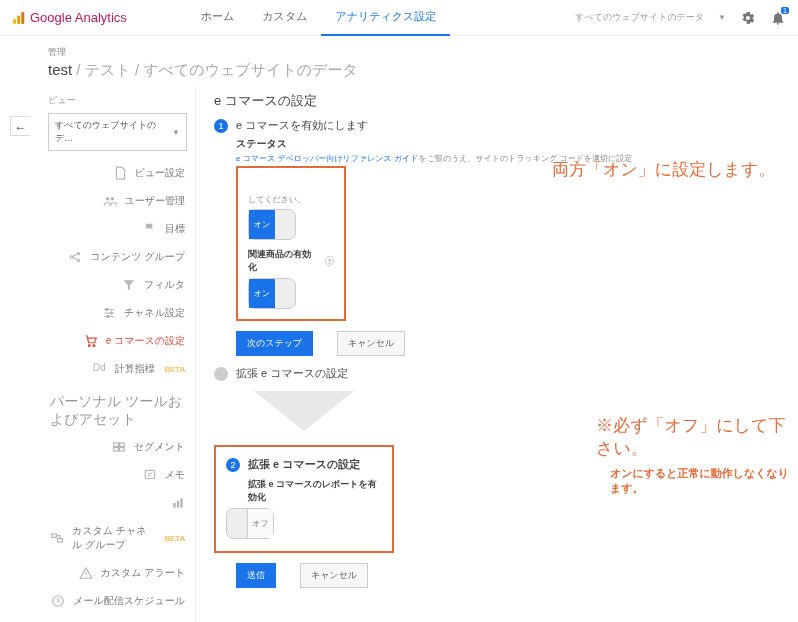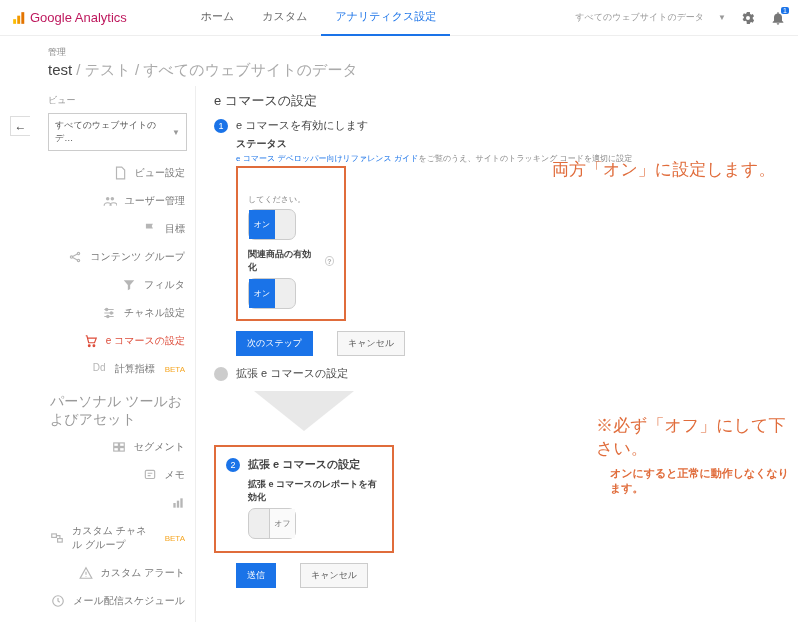--- a/index.html
+++ b/index.html
@@ -272,21 +272,21 @@
     <svg class="arrow-down" viewBox="0 0 120 40">
         <polygon points="10,0 110,0 60,40" fill="#e8e8e8"></polygon>
       </svg>
 
     <div class="hl-box2">
       <div class="step-row">
         <div class="step-bullet">2</div>
         <div class="step-label bold">拡張 e コマースの設定</div>
       </div>
       <div class="box2-sub">拡張 e コマースのレポートを有効化</div>
-      <div class="toggle toggle-off" style="margin-left:22px;">
+      <div class="toggle toggle-off" style="">
         <div class="rest"></div>
         <div class="knob">オフ</div>
       </div>
     </div>
 
     <div class="btn-row">
       <div class="btn primary">送信</div>
       <div class="btn">キャンセル</div>
     </div>
 

